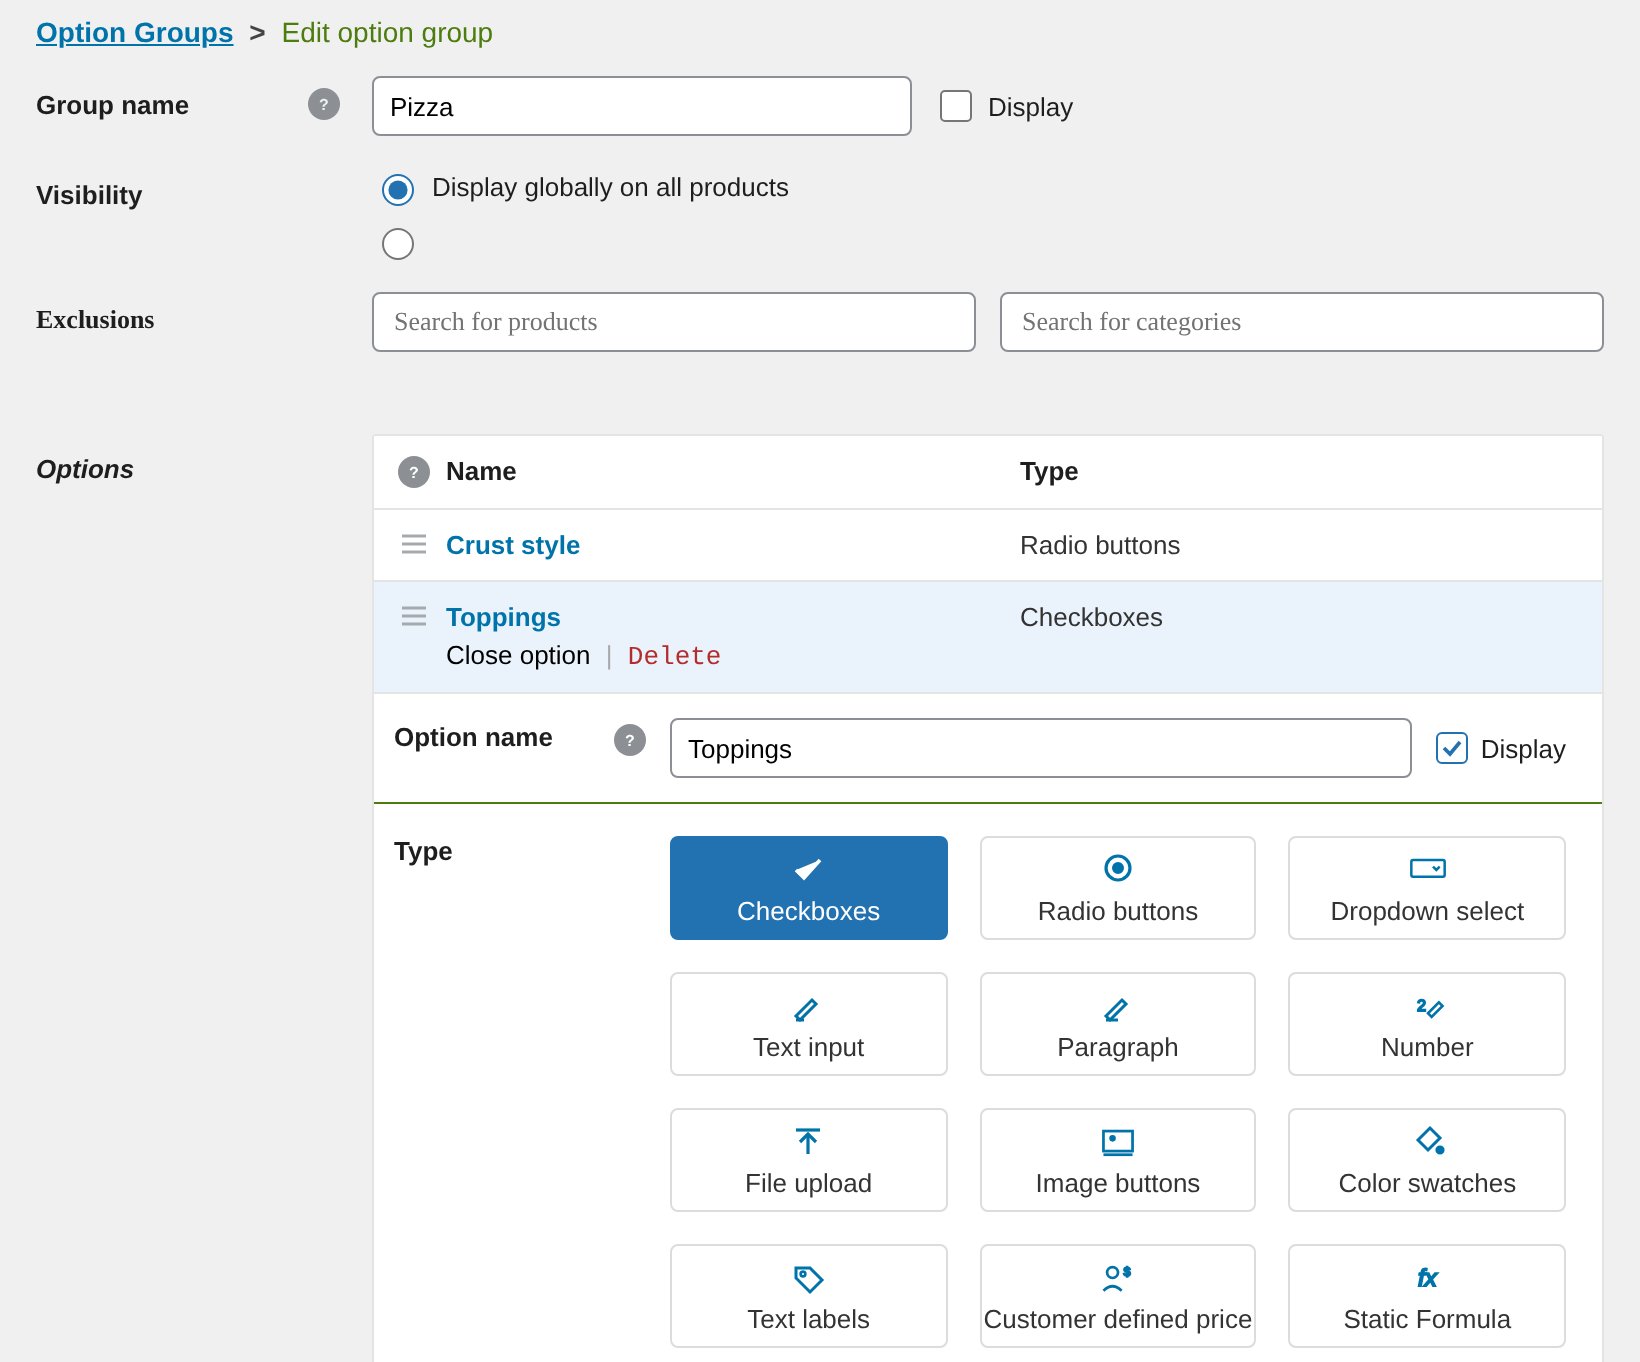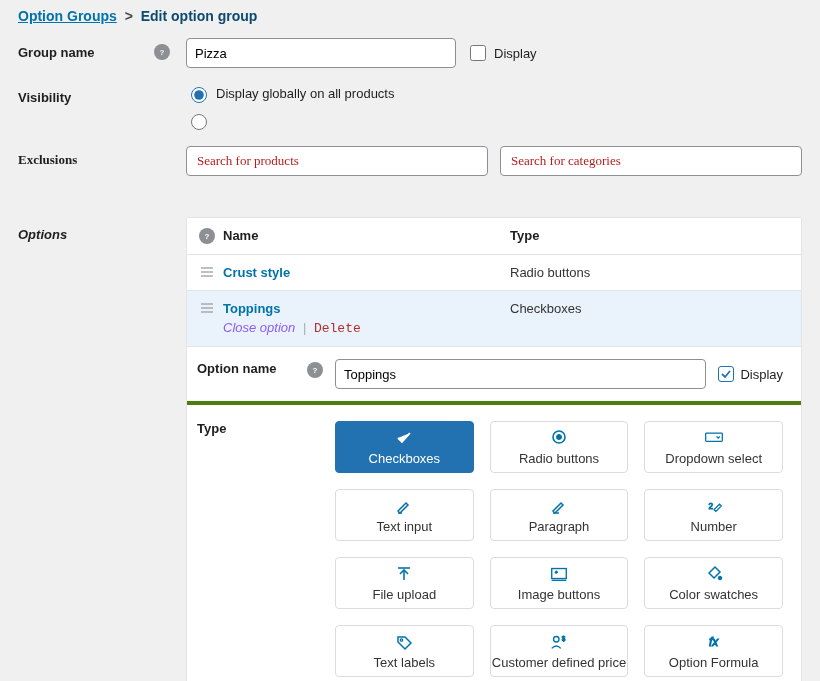--- a/index.html
+++ b/index.html
@@ -2,58 +2,58 @@
 <html><head>
 <meta charset="utf-8">
 <style>
   * { box-sizing: border-box; }
   html, body { margin:0; padding:0; font-family: -apple-system, "Segoe UI", Helvetica, Arial, sans-serif; font-size:13px; color:#1e1e1e; background:#f0f0f1; }
   .page { width:820px; min-height:681px; background:#f0f0f1; position:relative; padding:8px 18px 0 18px; }
 
   a.link { color:#0073aa; text-decoration:underline; }
   .breadcrumb { font-size:14px; font-weight:700; margin-bottom:14px; }
   .breadcrumb .sep { color:#444; margin:0 4px; font-weight:700; }
-  .breadcrumb .cur { color:#0c4a6e; font-weight:700; }
+  .breadcrumb .cur { color:#4d7c0f; font-weight:400; }
 
   .row { display:flex; align-items:flex-start; margin-bottom:16px; }
   .lab { width:168px; display:flex; align-items:center; justify-content:space-between; padding-right:16px; padding-top:6px; }
   .lab-txt { font-weight:700; font-size:13px; color:#1e1e1e; }
   .qmark { width:16px; height:16px; border-radius:50%; background:#8c8f94; color:#f0f0f1; display:inline-flex; align-items:center; justify-content:center; font-size:10px; font-weight:700; }
   .qmark svg { display:block; }
   .field { flex:1; display:flex; align-items:center; gap:10px; }
   input[type=text].text { width:270px; height:30px; border:1px solid #8c8f94; border-radius:4px; padding:0 8px; font-size:13px; background:#fff; }
   .chk { display:flex; align-items:center; gap:5px; }
   .chk input { width:16px; height:16px; accent-color:#2271b1; }
   .radios { display:flex; flex-direction:column; gap:8px; }
   .radios label { display:flex; align-items:center; gap:6px; font-size:13px; }
   input[type=radio] { width:16px; height:16px; accent-color:#2271b1; }
 
-  .search { height:30px; border:1px solid #8c8f94; border-radius:4px; padding:0 10px; font-size:13px; background:#fff; color:#b91c1c; display:flex; align-items:center; }
+  .search { height:30px; border:1px solid #8c8f94; border-radius:4px; padding:0 10px; font-size:13px; background:#fff; color:#737373; display:flex; align-items:center; }
   .excl-wrap { display:flex; gap:12px; flex:1; }
   .excl-wrap .search { flex:1; }
   .excl-cat { flex:1; }
 
   
   .opt-table { border:1px solid #e4e4e4; border-radius:2px; background:#fff; overflow:hidden; }
   .opt-head { display:grid; grid-template-columns:32px 1fr 1fr; padding:10px 4px 10px 4px; background:#fff; border-bottom:1px solid #e4e4e4; font-weight:700; }
   .opt-head .h1 { display:flex; align-items:center; justify-content:center; }
   .opt-row { display:grid; grid-template-columns:32px 1fr 1fr; padding:10px 4px; border-bottom:1px solid #e4e4e4; background:#fff; }
   .opt-row.active { background:#eaf3fb; }
   .drag { display:flex; align-items:flex-start; justify-content:center; color:#a7aaad; padding-top:2px; cursor:move; }
   .drag svg { display:block; }
   .opt-name { color:#0073aa; font-weight:700; text-decoration:none; }
   .sub { margin-top:4px; font-weight:400; white-space:nowrap; }
-  .sub .close { color:#8b5cf6; text-decoration:none;font-style:italic; }
+  .sub .close { color:#000000; text-decoration:none; }
   .sub .divd { color:#aaa; margin:0 4px; }
   .sub .del { color:#b32d2e; text-decoration:none;font-family:Liberation Mono, monospace; }
   .typeval { color:#333; }
 
   
   .inner { background:#fff; }
-  .inner-row { display:flex; border-bottom:4px solid #4d7c0f; }
+  .inner-row { display:flex; border-bottom:1px solid #4d7c0f; }
   .inner-lab { width:148px; padding:14px 12px 14px 10px; display:flex; align-items:flex-start; justify-content:space-between; font-weight:700; }
   .inner-lab .qmark { margin-top:1px; }
   .inner-field { flex:1; padding:12px 18px 12px 0; display:flex; align-items:center; gap:12px; }
   .inner-field input[type=text] { flex:1; height:30px; border:1px solid #8c8f94; border-radius:4px; padding:0 8px; font-size:13px; background:#fff; }
   .check-disp { display:flex; align-items:center; gap:6px; }
   .check-disp .cbx { width:16px; height:16px; border:1px solid #2271b1; border-radius:3px; display:flex; align-items:center; justify-content:center; color:#2271b1; }
 
   .type-inner { flex:1; padding:16px 18px 16px 0; }
   .type-inner-lab { width:148px; padding:16px 12px 0 10px; font-weight:700; }
   .cards { display:grid; grid-template-columns:repeat(3, 1fr); gap:16px; }
@@ -289,21 +289,21 @@
                       <path d="M3 16 Q8 11 13 16" fill="none" stroke-width="1.5"></path>
                       <text x="14" y="8" font-size="7" fill="#0073aa" stroke="none">$</text>
                     </svg>
                   <span>Customer defined price</span>
                 </div>
 
                 <div class="card">
                   <svg viewBox="0 0 20 18">
                       <text x="5" y="13" font-size="12" font-style="italic" fill="#0073aa" stroke="none">fx</text>
                     </svg>
-                  <span>Option Formula</span>
+                  <span>Static Formula</span>
                 </div>
 
               </div>
 
               <div class="static-label">
                 <span>Static content</span>
                 <span class="qmark">
                   <svg width="9" height="9" viewBox="0 0 10 10">
                       <text x="5" y="8" text-anchor="middle" font-size="8" fill="#fff" font-weight="700">?</text>
                     </svg>

